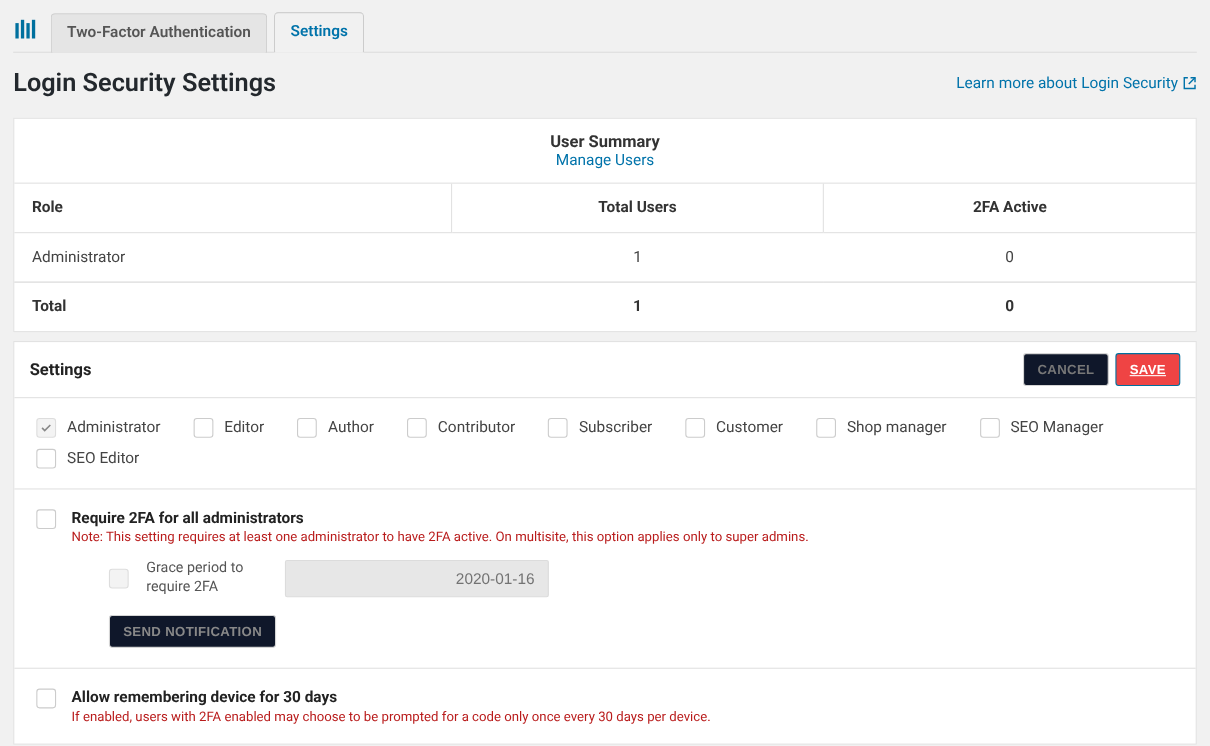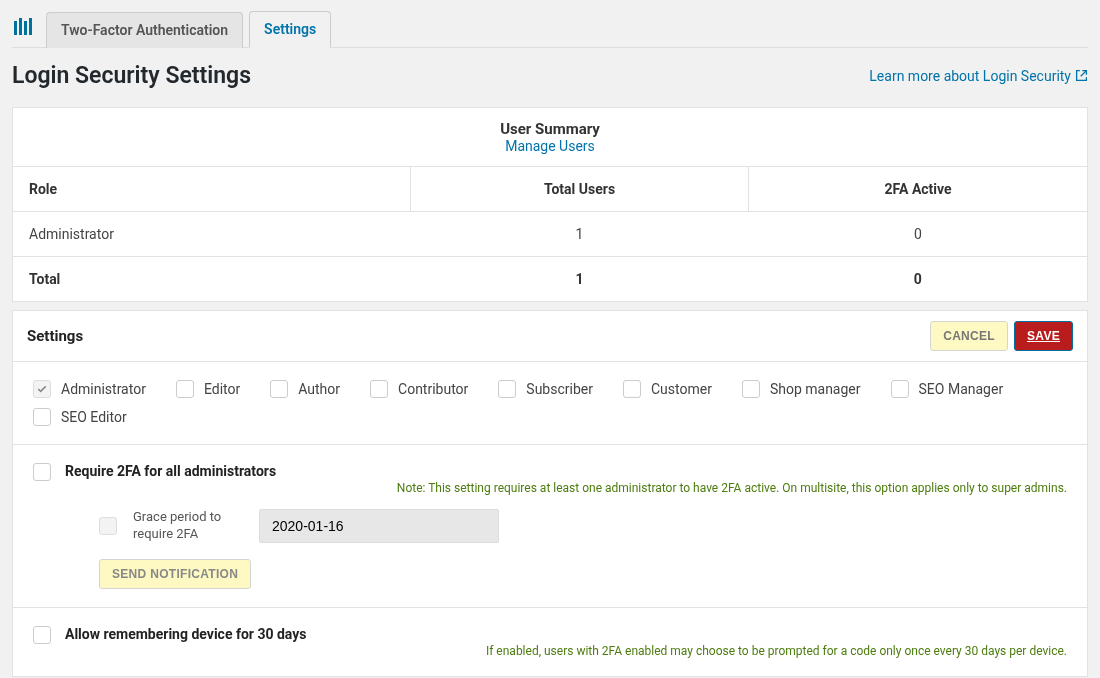--- a/index.html
+++ b/index.html
@@ -118,41 +118,41 @@
   }
   .settings-header {
     display:flex; justify-content:space-between; align-items:center;
     padding: 10px 14px;
     border-bottom:1px solid #e2e2e2;
   }
   .settings-header .ph-title { font-weight:700; font-size:15px; }
   .btn {
     display:inline-block;
     border:1px solid #d5d5d5;
-    background:#fef9c3;
+    background:#0f172a;
     color:#777;
     font-size:12px;
     font-weight:600;
     letter-spacing:.3px;
     padding:7px 12px;
     border-radius:3px;
     cursor:pointer;
   }
   .btn + .btn { margin-left:6px; }
   .btn.primary {
-    background:#b91c1c;
+    background:#ef4444;
     border-color:#00709e;
     color:#fff;
     text-decoration:underline;
   }
 
   .section { padding: 18px 20px; border-bottom:1px solid #e2e2e2; }
   .section:last-child { border-bottom:none; }
   .section-title { font-weight:700; font-size:14px; color:#222; margin-bottom:12px; }
-  .section-note { font-size:12px; color:#4d7c0f; margin-top:2px;text-align:right; }
+  .section-note { font-size:12px; color:#b91c1c; margin-top:2px; }
 
   
   .role-row { display:flex; flex-wrap:wrap; gap:10px 30px; align-items:center; }
   .cbx {
     width:18px; height:18px; border:1px solid #ccc; border-radius:3px;
     display:inline-flex; align-items:center; justify-content:center;
     background:#fff; flex:none;
   }
   .cbx.disabled { background:#f3f3f3; border-color:#ddd; }
   .cbx .chk { width:12px; height:12px; color:#888; }
@@ -160,21 +160,21 @@
 
   
   .optrow { display:flex; gap:14px; align-items:flex-start; }
   .optbody { flex:1; }
 
   .sub-indent { margin-left:34px; margin-top:14px; }
   .grace-row { display:flex; align-items:center; gap:16px; }
   .grace-label { font-size:13px; color:#555; max-width:110px; line-height:1.3; }
   .grace-input {
     width:240px; height:34px; background:#e7e7e7; border:1px solid #dcdcdc;
-    color:#000000; font-size:14px; padding:0 12px; border-radius:2px;
+    color:#737373; font-size:14px; padding:0 12px; border-radius:2px;text-align:right;
   }
   .notif-btn-wrap { margin-top:16px; margin-left:34px; }
   .btn.ghost { color:#888; }
 
   .actions { display:flex; align-items:center; }
 </style>
 </head>
 <body>
 
 <div class="page">

